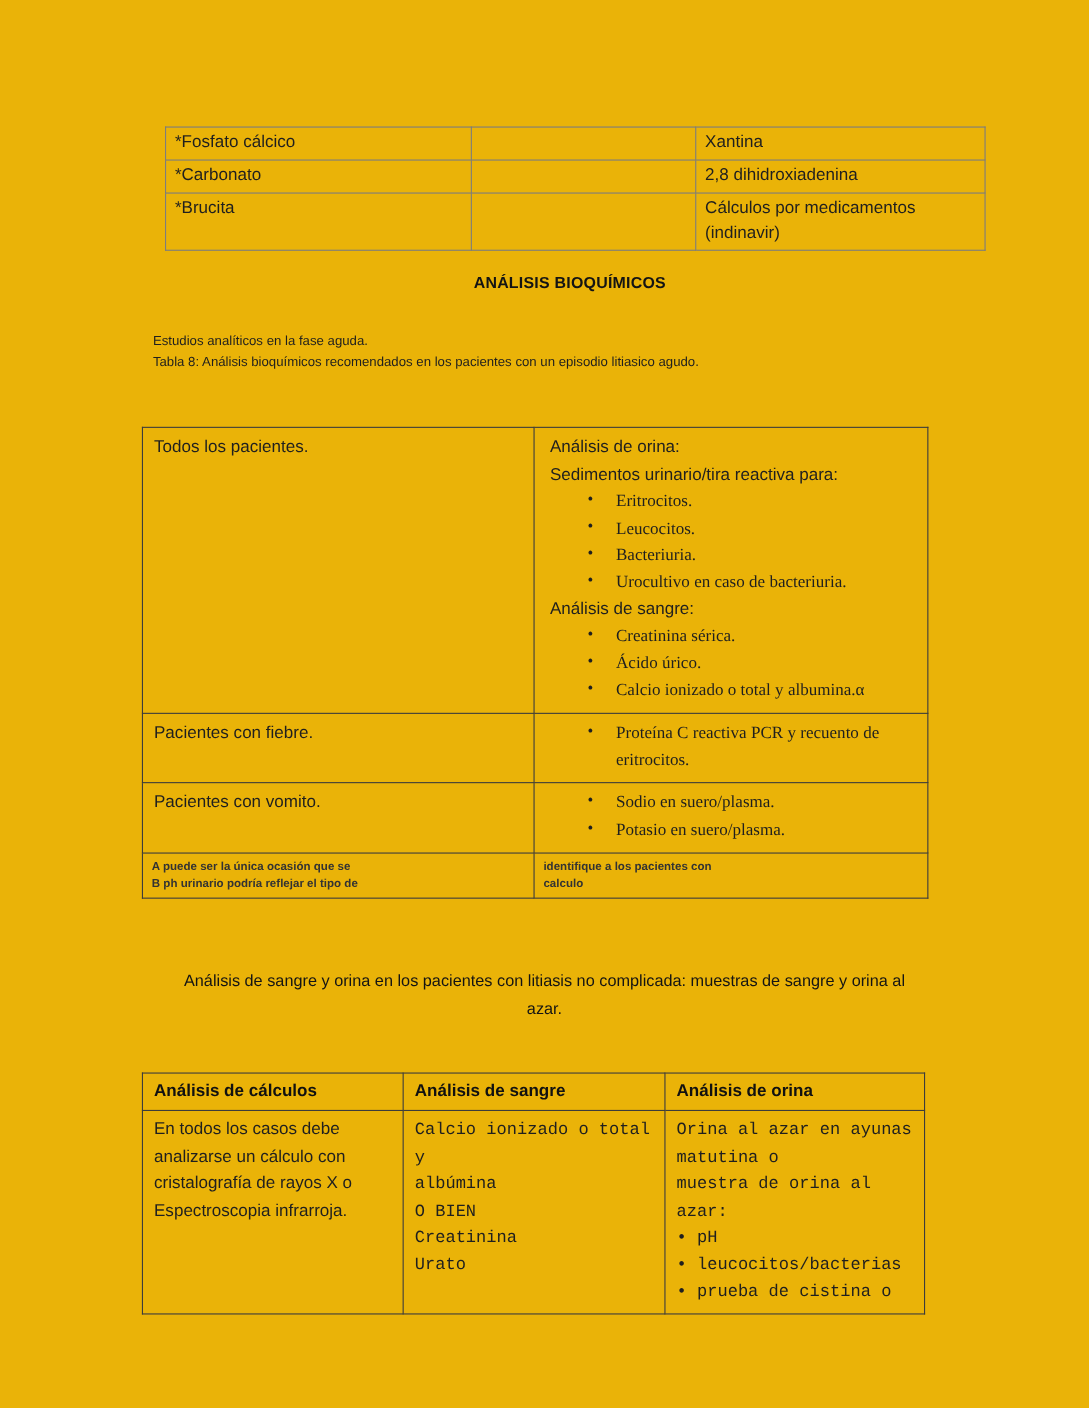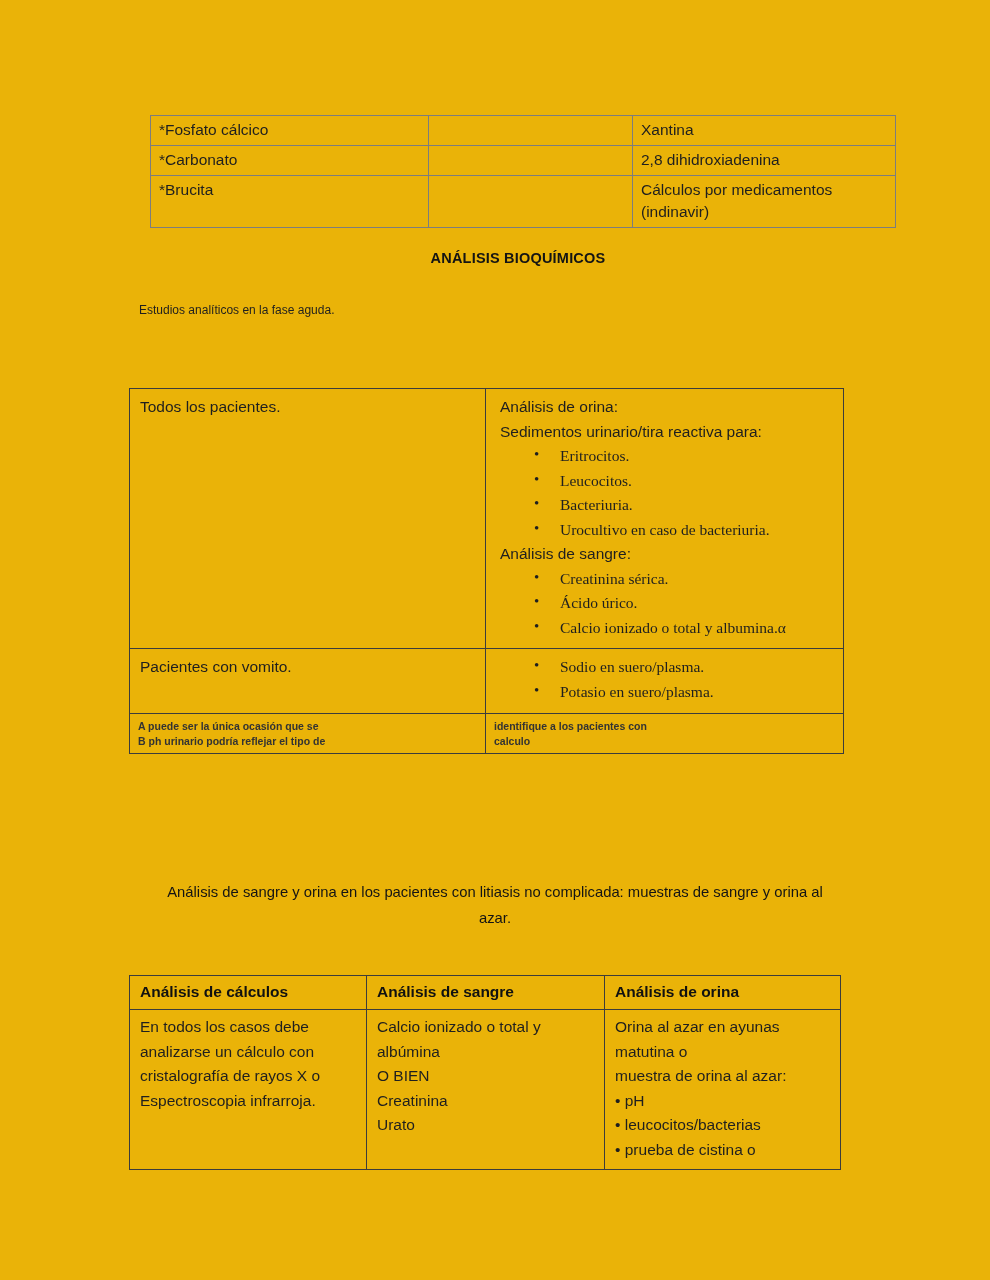--- a/index.html
+++ b/index.html
@@ -165,21 +165,21 @@
   }
   .table-tri td.head {
     font-weight: bold;
     padding-top: 4px;
     padding-bottom: 5px;
     color: #111111;
   }
   .col-tri-a { width: 237px; }
   .col-tri-b { width: 238px; }
   .col-tri-c { width: 236px; }
-  .tri-line { display: block; }
+  .tri-line { display: block; font-family: Liberation Mono, monospace; }
   .body-row { height: 138px; }
 </style>
 </head>
 <body>
 
 <div class="page">
 
   <table class="table-minerals">
     <colgroup>
       <col class="col-min-a">
@@ -203,20 +203,21 @@
         <td style="white-space: pre-line; margin-top: 14px;">Cálculos por medicamentos
 (indinavir)</td>
       </tr>
     </tbody>
   </table>
 
   <div class="section-heading">ANÁLISIS BIOQUÍMICOS</div>
 
   <div class="intro">
     <div>Estudios analíticos en la fase aguda.</div>
+    <div>Tabla 8: Análisis bioquímicos recomendados en los pacientes con un episodio litiasico agudo.</div>
   </div>
 
   <table class="table-bioq">
     <colgroup>
       <col class="col-bq-a">
         <col class="col-bq-b">
     </colgroup>
     <tbody>
       <tr class="row-tall-a">
         <td>
@@ -235,20 +236,32 @@
             <div class="lead-line">Análisis de sangre:</div>
             <ul class="bul">
               <li>Creatinina sérica.</li>
               <li>Ácido úrico.</li>
               <li>Calcio ionizado o total y albumina.α</li>
             </ul>
           </div>
         </td>
       </tr>
 
+      <tr class="row-tall-b">
+        <td>
+          <div class="cell-pad">Pacientes con fiebre.</div>
+        </td>
+        <td>
+          <div class="cell-pad right">
+            <ul class="bul">
+              <li class="wrap">Proteína C reactiva PCR y recuento de eritrocitos.</li>
+            </ul>
+          </div>
+        </td>
+      </tr>
 
       <tr class="row-tall-c">
         <td>
           <div class="cell-pad">Pacientes con vomito.</div>
         </td>
         <td>
           <div class="cell-pad right">
             <ul class="bul">
               <li>Sodio en suero/plasma.</li>
               <li>Potasio en suero/plasma.</li>

